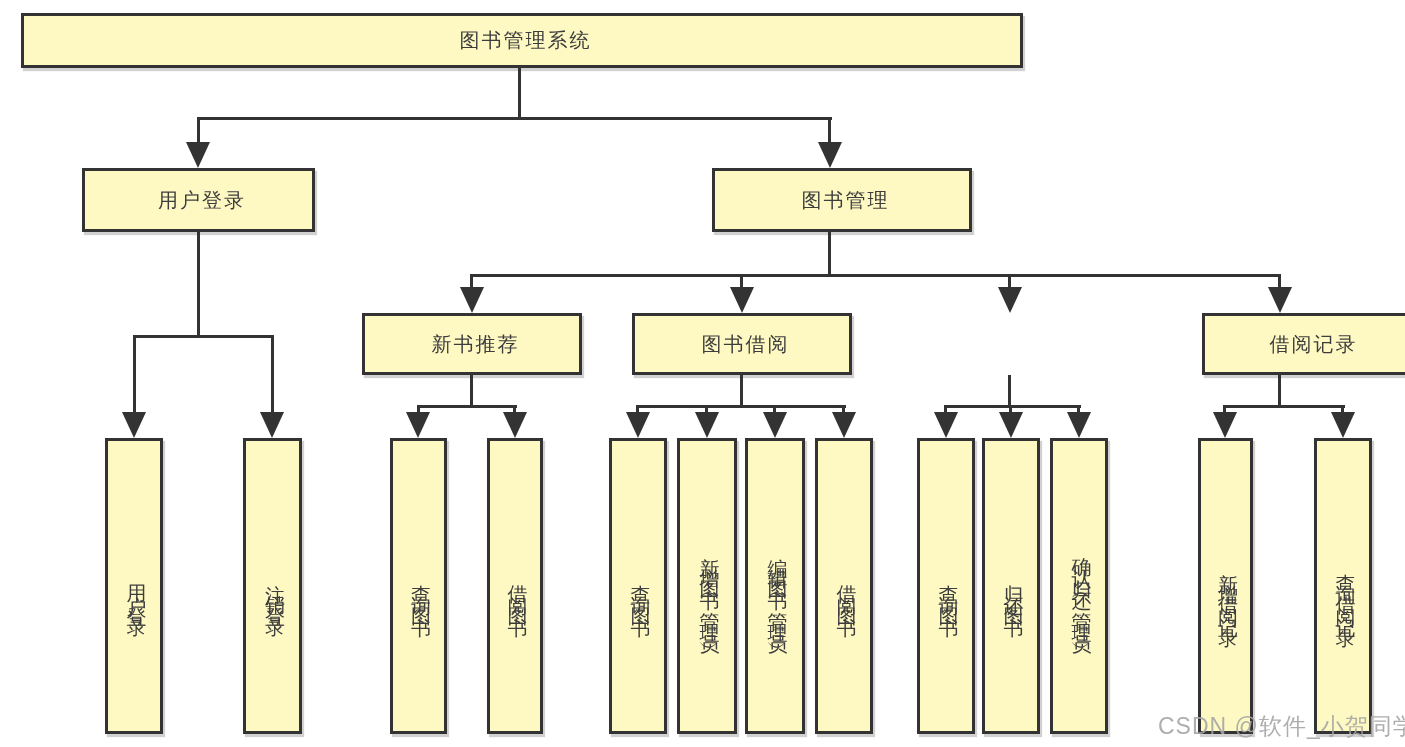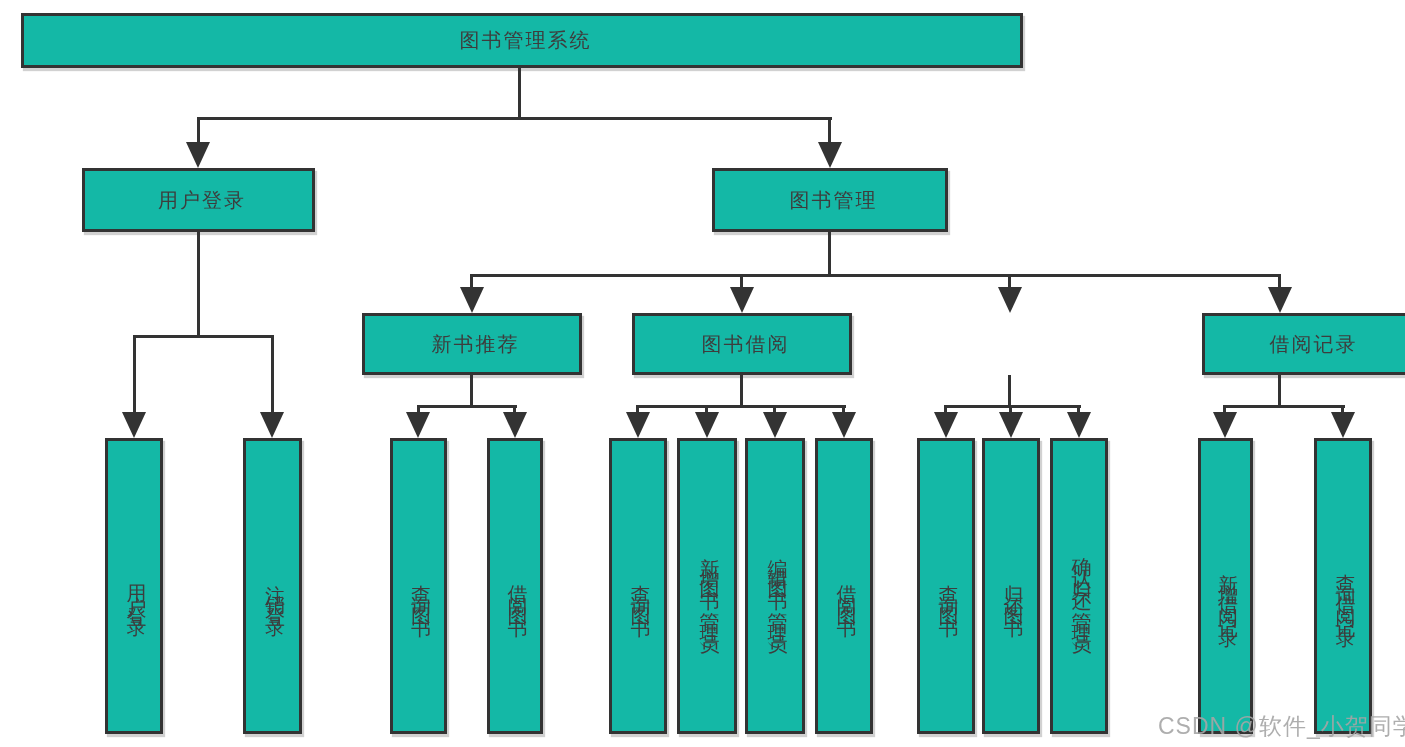--- a/index.html
+++ b/index.html
@@ -1,21 +1,21 @@
 <!DOCTYPE html>
 <html><head>
 <meta charset="utf-8">
 <style>
   html,body{margin:0;padding:0;background:#fff;}
   #canvas{
     position:relative;width:1405px;height:747px;background:#fff;overflow:hidden;
     font-family:"Liberation Sans","DejaVu Sans",sans-serif;
   }
   .box{
-    position:absolute;box-sizing:border-box;background:#14b8a6;border:3px solid #333;
+    position:absolute;box-sizing:border-box;background:#fef9c3;border:3px solid #333;
     display:flex;align-items:center;justify-content:center;
     color:#3d3d3d;font-size:20px;letter-spacing:2px;
     box-shadow:2px 3px 1px rgba(0,0,0,0.18);
     padding-left:7px;
   }
   .vbox span{
     writing-mode:vertical-rl;text-orientation:mixed;
     letter-spacing:11px;transform:translateY(5px);white-space:nowrap;
   }
   .l{position:absolute;background:#333;}
@@ -43,21 +43,21 @@
   <i class="l v" style="left:518px;top:68px;height:52px"></i>
   <i class="l h" style="left:197px;top:117px;width:635px"></i>
   <i class="l v" style="left:197px;top:117px;height:28px"></i>
   <i class="a" style="left:186px;top:142px"></i>
   <i class="l v" style="left:828px;top:117px;height:28px"></i>
   <i class="a" style="left:818px;top:142px"></i>
 
   <div class="box" style="left:82px;top:168px;width:233px;height:64px">
     <span>用户登录</span>
   </div>
-  <div class="box" style="left:712px;top:168px;width:236px;height:64px">
+  <div class="box" style="left:712px;top:168px;width:260px;height:64px">
     <span>图书管理</span>
   </div>
 
   <i class="l v" style="left:197px;top:232px;height:106px"></i>
   <i class="l h" style="left:133px;top:335px;width:141px"></i>
   <i class="l v" style="left:133px;top:335px;height:80px"></i>
   <i class="a" style="left:122px;top:412px"></i>
   <i class="l v" style="left:271px;top:335px;height:80px"></i>
   <i class="a" style="left:260px;top:412px"></i>
 

